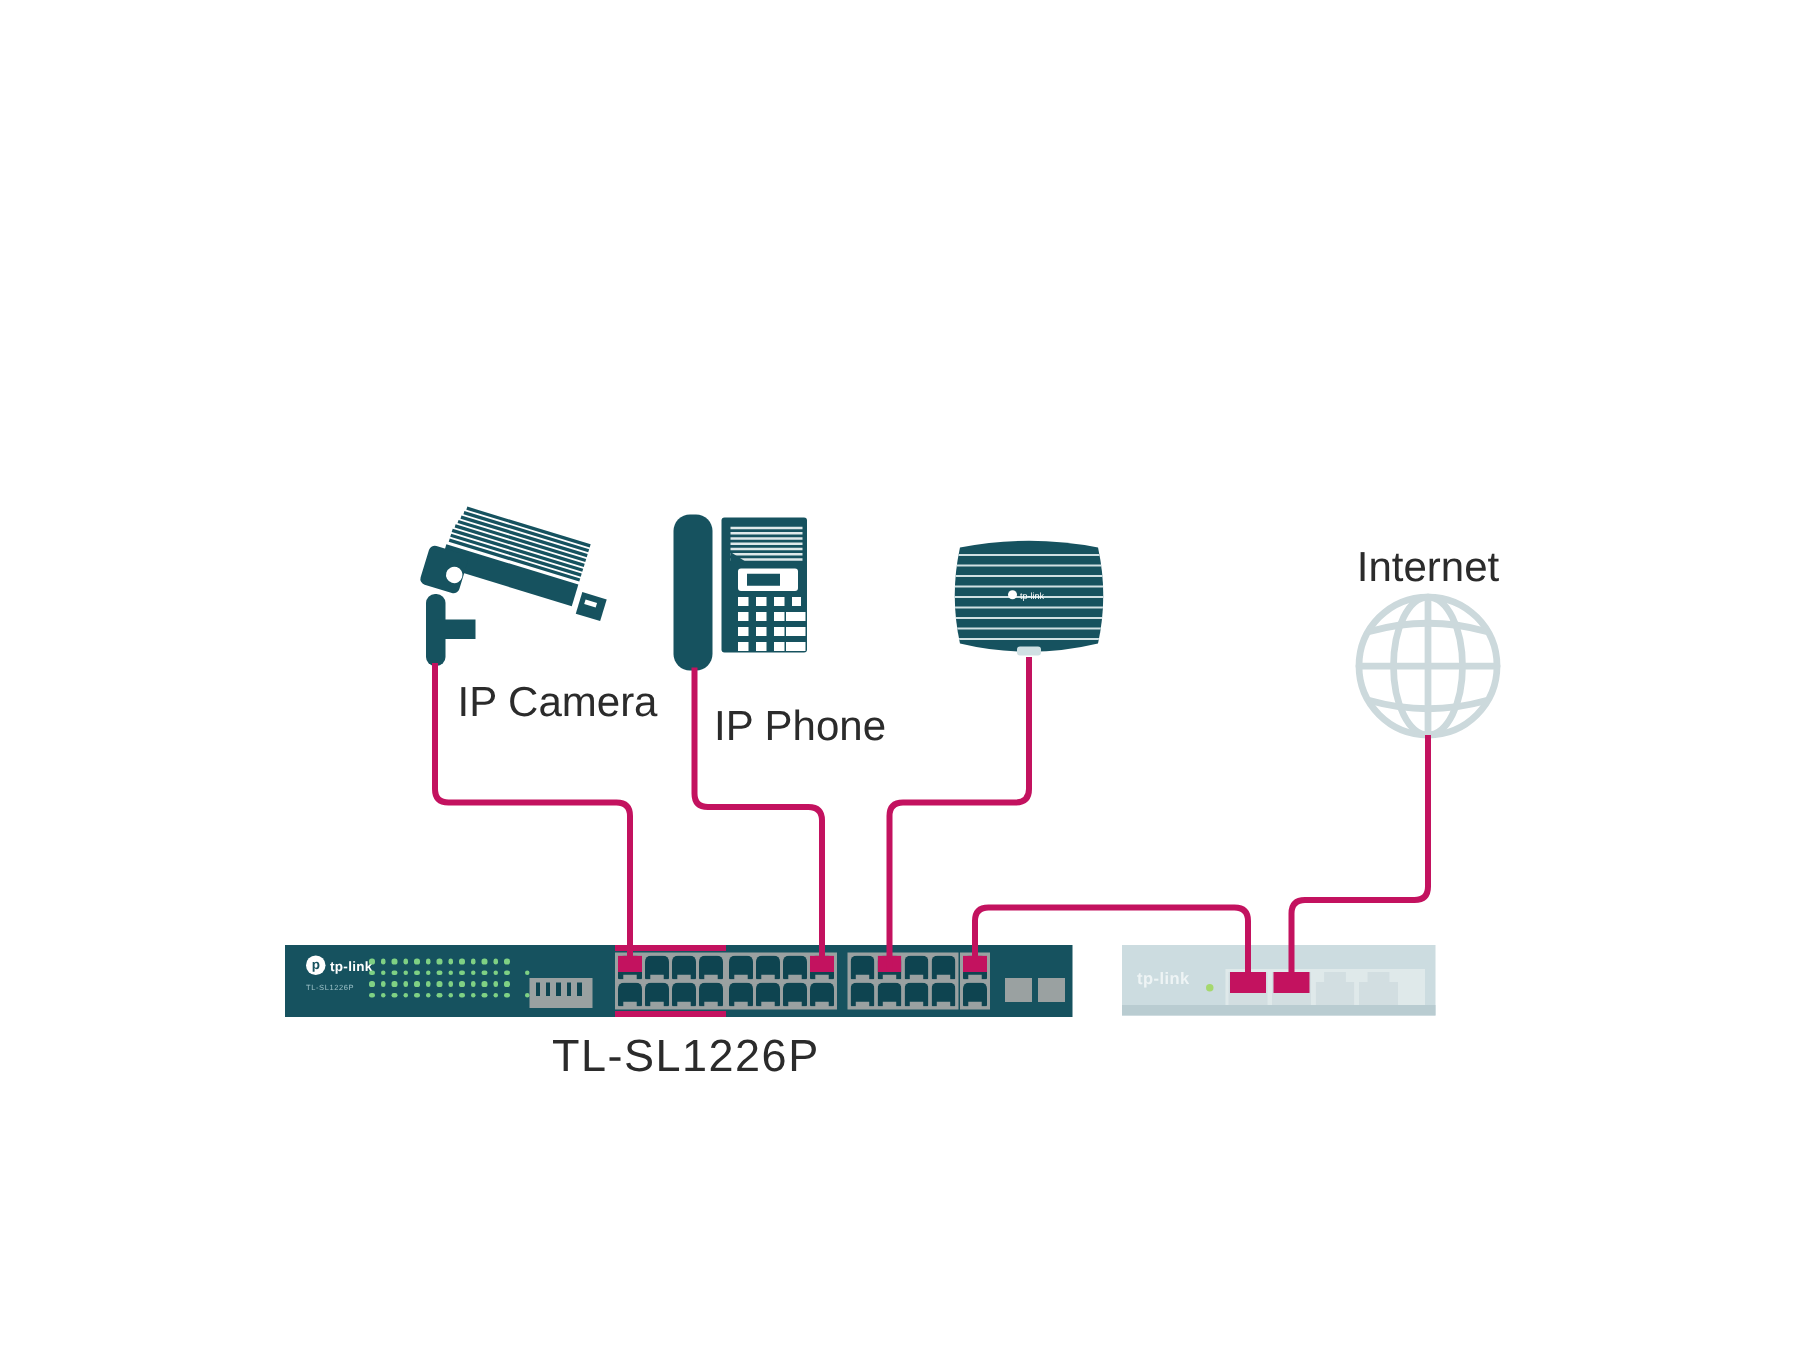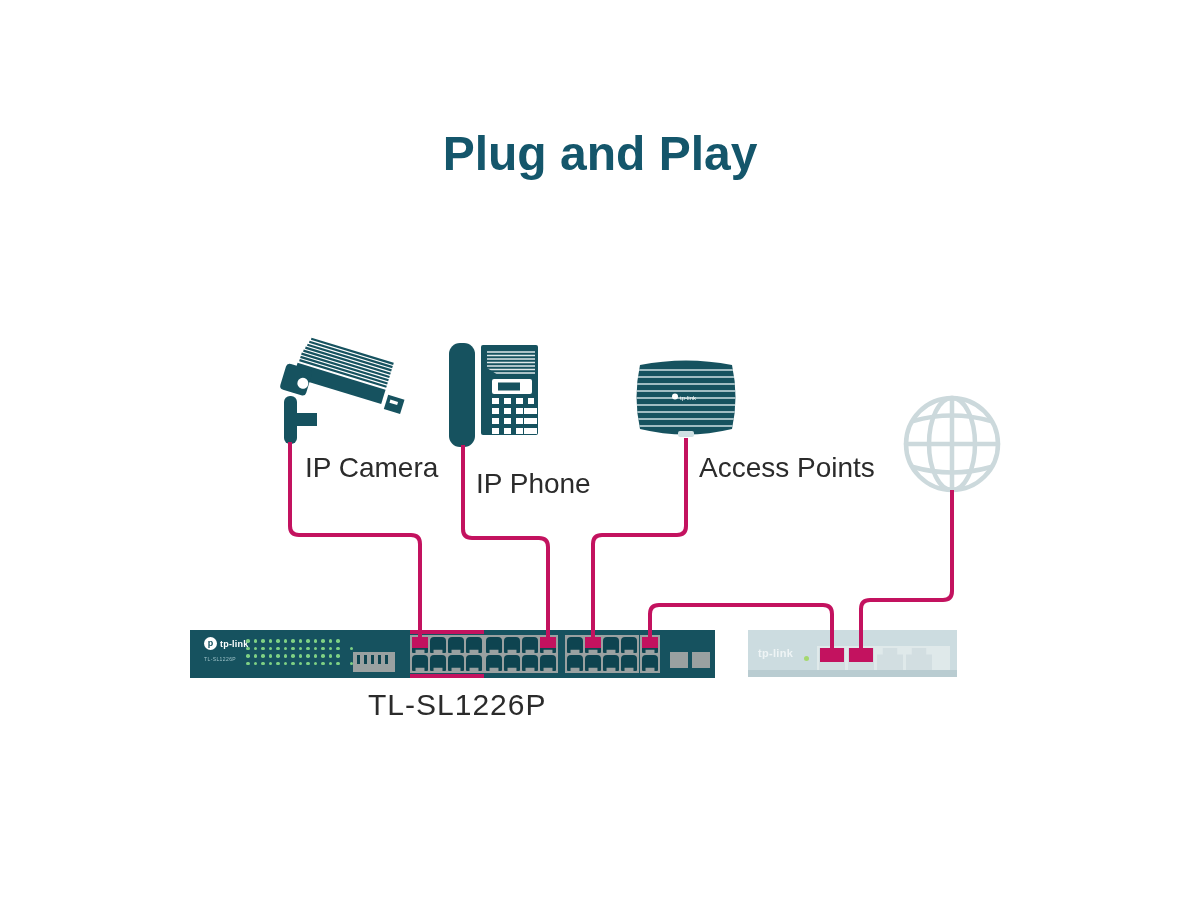--- a/index.html
+++ b/index.html
@@ -66,21 +66,20 @@
       clip-path:polygon(22% 0,78% 0,78% 30%,100% 30%,100% 100%,0 100%,0 30%,22% 30%);}
   .rport.connected{clip-path:none;background:var(--router-port);}
   .rport.connected::after{content:"";position:absolute;left:1px;right:1px;top:0;height:14px;
       background:var(--magenta);}
 </style>
 </head>
 <body>
 
 <div id="stage">
 
-  <div id="title" class="abs">Plug and Play</div>
 
   <svg class="abs" style="left:276px;top:332px;" width="130" height="115" viewBox="0 0 130 115">
     <g fill="var(--teal)">
       <g transform="rotate(17 24 64)">
         <g stroke="var(--teal)" stroke-width="2.2" fill="none">
           <line x1="18" y1="6" x2="104" y2="6"></line>
           <line x1="17" y1="9.4" x2="104" y2="9.4"></line>
           <line x1="16" y1="12.8" x2="104" y2="12.8"></line>
           <line x1="15" y1="16.2" x2="104" y2="16.2"></line>
           <line x1="14" y1="19.6" x2="104" y2="19.6"></line>
@@ -153,22 +152,22 @@
       <line x1="2" y1="45" x2="106" y2="45"></line>
         <line x1="2" y1="52" x2="106" y2="52"></line>
       <line x1="2" y1="59" x2="106" y2="59"></line>
         <line x1="2" y1="66" x2="106" y2="66"></line>
       <line x1="2" y1="73" x2="106" y2="73"></line>
     </g>
     <circle cx="43" cy="43.5" r="3" fill="#fff"></circle>
     <text x="48" y="46.5" font-size="6" fill="#fff" font-family="Liberation Sans, sans-serif">tp-link</text>
     <rect x="46" y="78" width="16" height="6" rx="2" fill="#cfe0e3"></rect>
   </svg>
-  <div class="abs dev-label" style="left:699px;top:452px;">Access Points</div>
-
+
+  <div class="abs dev-label" id="internet-label">Internet</div>
   <svg class="abs" style="left:899px;top:394px;" width="106" height="102" viewBox="0 0 106 102">
     <g stroke="var(--globe)" stroke-width="4.5" fill="none" stroke-linecap="round">
       <circle cx="53" cy="50" r="46"></circle>
       <ellipse cx="53" cy="50" rx="23" ry="46"></ellipse>
       <line x1="53" y1="4" x2="53" y2="96"></line>
       <line x1="7" y1="50" x2="99" y2="50"></line>
       <path d="M14 27 Q53 16 92 27"></path>
       <path d="M14 73 Q53 84 92 73"></path>
     </g>
   </svg>

